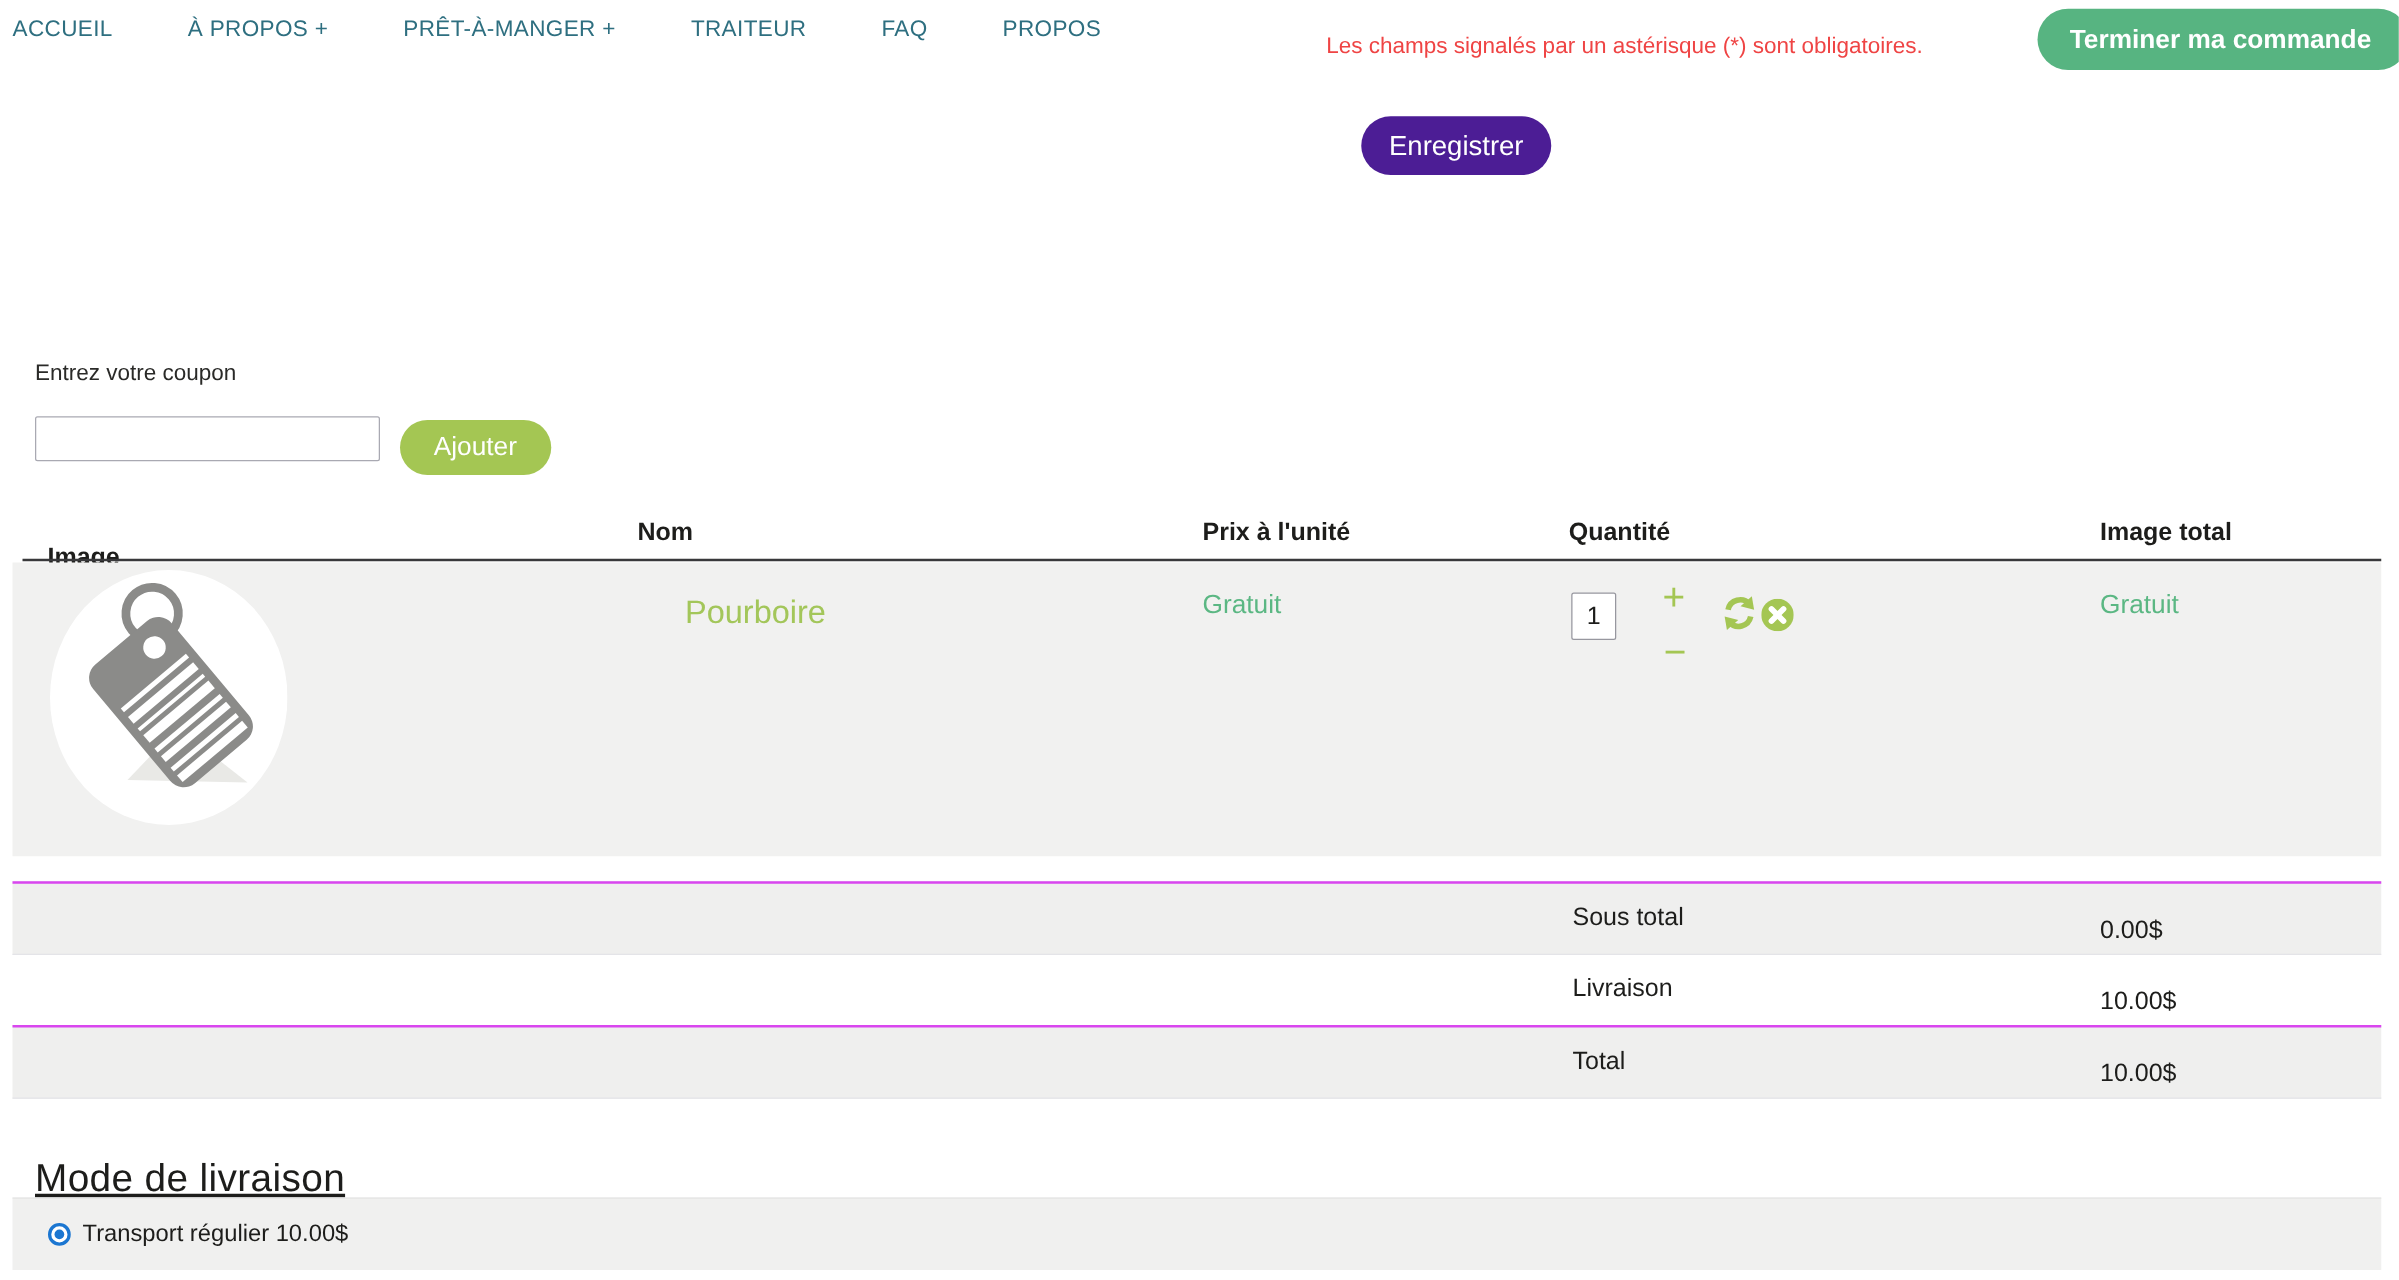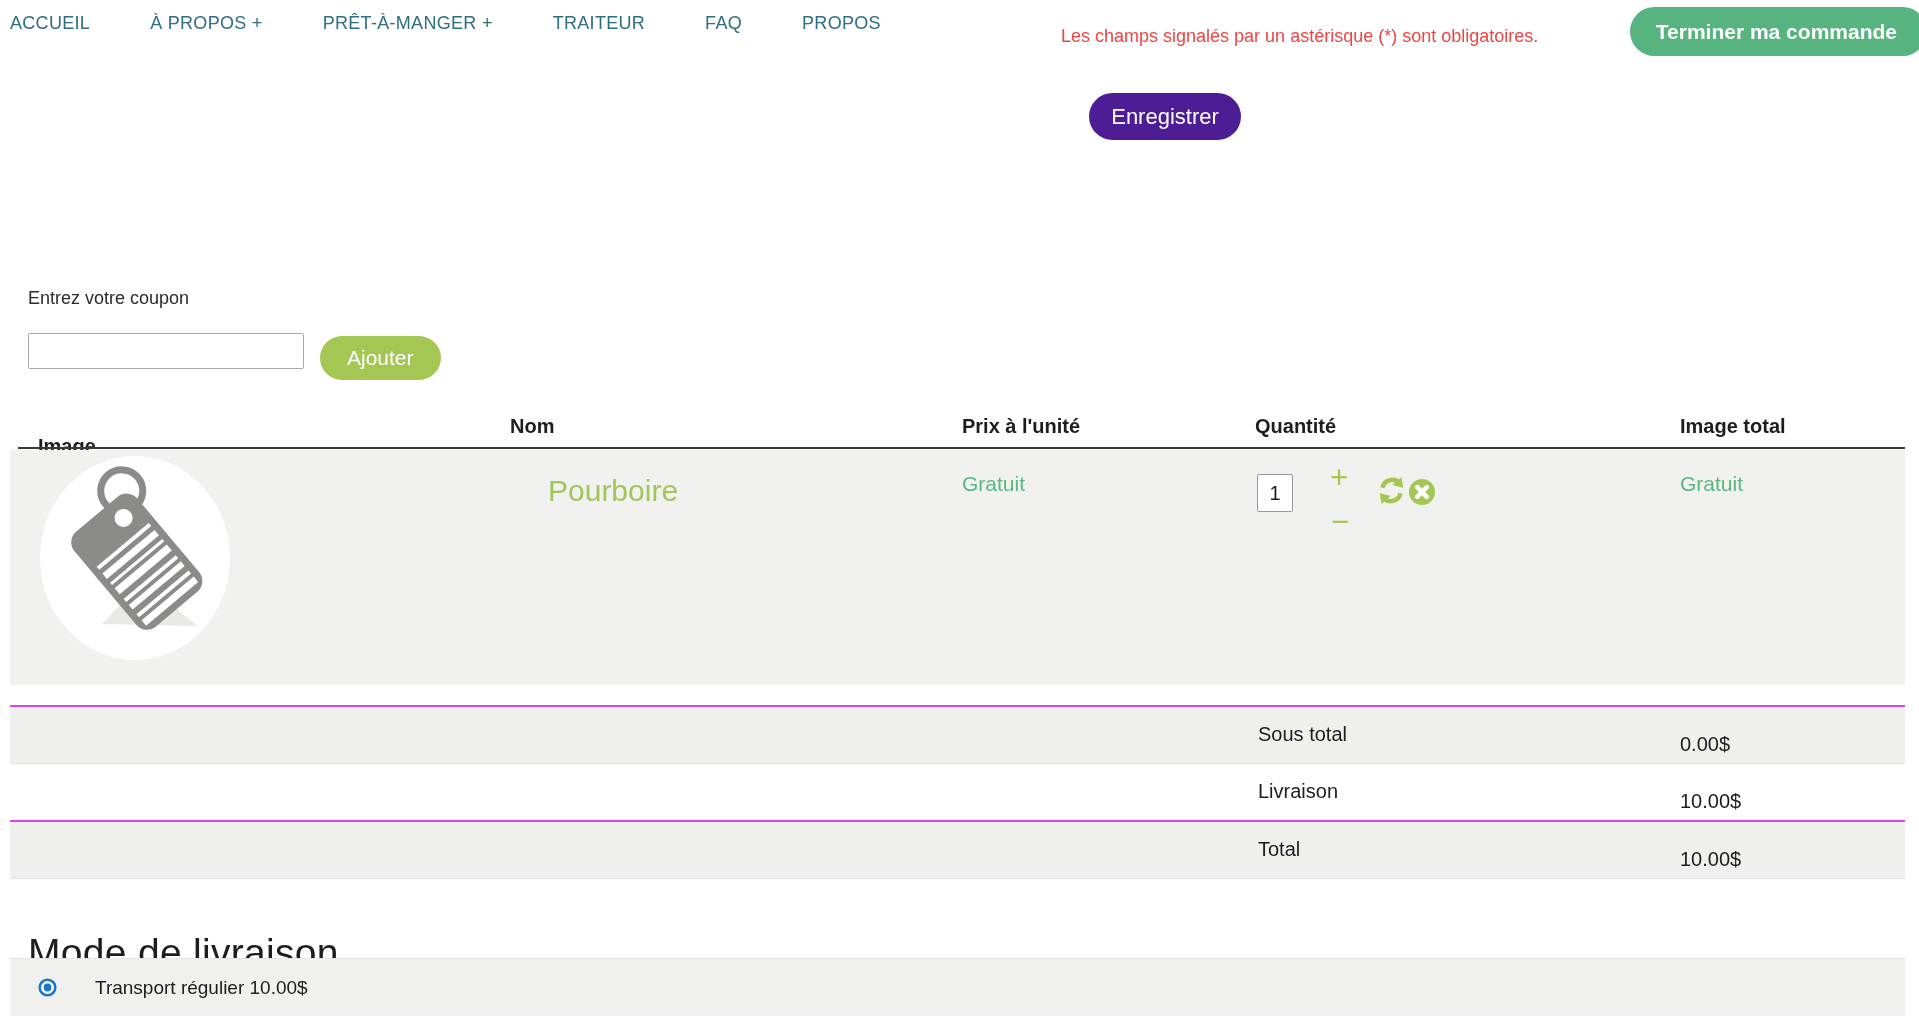--- a/index.html
+++ b/index.html
@@ -39,47 +39,47 @@
   
   .th{position:absolute;top:415px;font-size:20px;font-weight:700;color:#1d1d1b;white-space:nowrap;}
   .th-image{left:38px;margin-top:20px;}
   .th-name{left:510px;}
   .th-unit{left:962px;}
   .th-qty{left:1255px;}
   .th-total{left:1680px;}
   .head-rule{position:absolute;left:18px;top:447px;width:1887px;height:2px;background:#39393b;}
   .item-row{position:absolute;left:10px;top:450px;width:1895px;height:235px;background:#f1f1f0;}
   .item-img{position:absolute;left:30px;top:6px;width:190px;height:204px;}
-  .item-name{position:absolute;left:538px;top:24px;font-size:30px;color:#a3c65a;}
+  .item-name{position:absolute;left:538px;top:24px;font-size:26px;color:#a3c65a;}
   .item-unit-price{position:absolute;left:952px;top:22px;font-size:21px;color:#5bb783;}
   .qty-input{
     position:absolute;left:1247px;top:24px;width:34px;height:36px;
     border:1px solid #97979f;border-radius:2px;background:#fff;text-align:center;
     font-size:20px;color:#1d1d1b;font-family:"Liberation Sans", sans-serif;padding:0;
   }
   .qty-plus{position:absolute;left:1320px;top:12px;font-size:31px;color:#a4c653;cursor:pointer;line-height:1;}
   .qty-minus{position:absolute;left:1321px;top:56px;font-size:31px;color:#a4c653;cursor:pointer;line-height:1;}
   .refresh-btn{position:absolute;left:1366px;top:26px;width:31px;height:29px;cursor:pointer;}
   .remove-btn{position:absolute;left:1399px;top:29px;width:26px;height:26px;cursor:pointer;}
   .item-total-price{position:absolute;left:1670px;top:22px;font-size:21px;color:#5bb783;}
   
   .summary{position:absolute;left:10px;top:705px;width:1895px;}
   .summary-row{position:relative;height:56px;}
   .summary-row.shaded{background:#efefee;border-top:2px solid #d946ef;border-bottom:1px solid #e4e4e8;}
   .summary-label{position:absolute;left:1248px;top:16px;font-size:20px;color:#1d1d1b;}
   .summary-value{position:absolute;left:1670px;top:16px;font-size:20px;color:#1d1d1b;margin-top:10px;}
   
-  .delivery-title{position:absolute;left:28px;top:899px;font-size:39px;font-weight:400;color:#1d1d1b;letter-spacing:.3px;text-decoration:underline;}
+  .delivery-title{position:absolute;left:28px;top:899px;font-size:31px;font-weight:400;color:#1d1d1b;letter-spacing:.3px;text-decoration:underline;}
   .delivery-option{
     position:absolute;left:10px;top:958px;width:1895px;height:58px;
     background:#f0f0ef;border-top:1px solid #e3e3e3;
     display:flex;align-items:center;padding-left:28px;box-sizing:border-box;gap:9px;
   }
   .radio-icon{width:19px;height:19px;display:inline-block;}
-  .delivery-label{font-size:19px;font-weight:500;color:#1d1d1b;margin-left:29px;}
+  .delivery-label{font-size:19px;font-weight:500;color:#1d1d1b;}
 </style>
 </head>
 <body>
 
 <nav class="nav">
   <span class="nav-item">ACCUEIL</span>
   <span class="nav-item">À PROPOS +</span>
   <span class="nav-item">PRÊT-À-MANGER +</span>
   <span class="nav-item">TRAITEUR</span>
   <span class="nav-item">FAQ</span>

